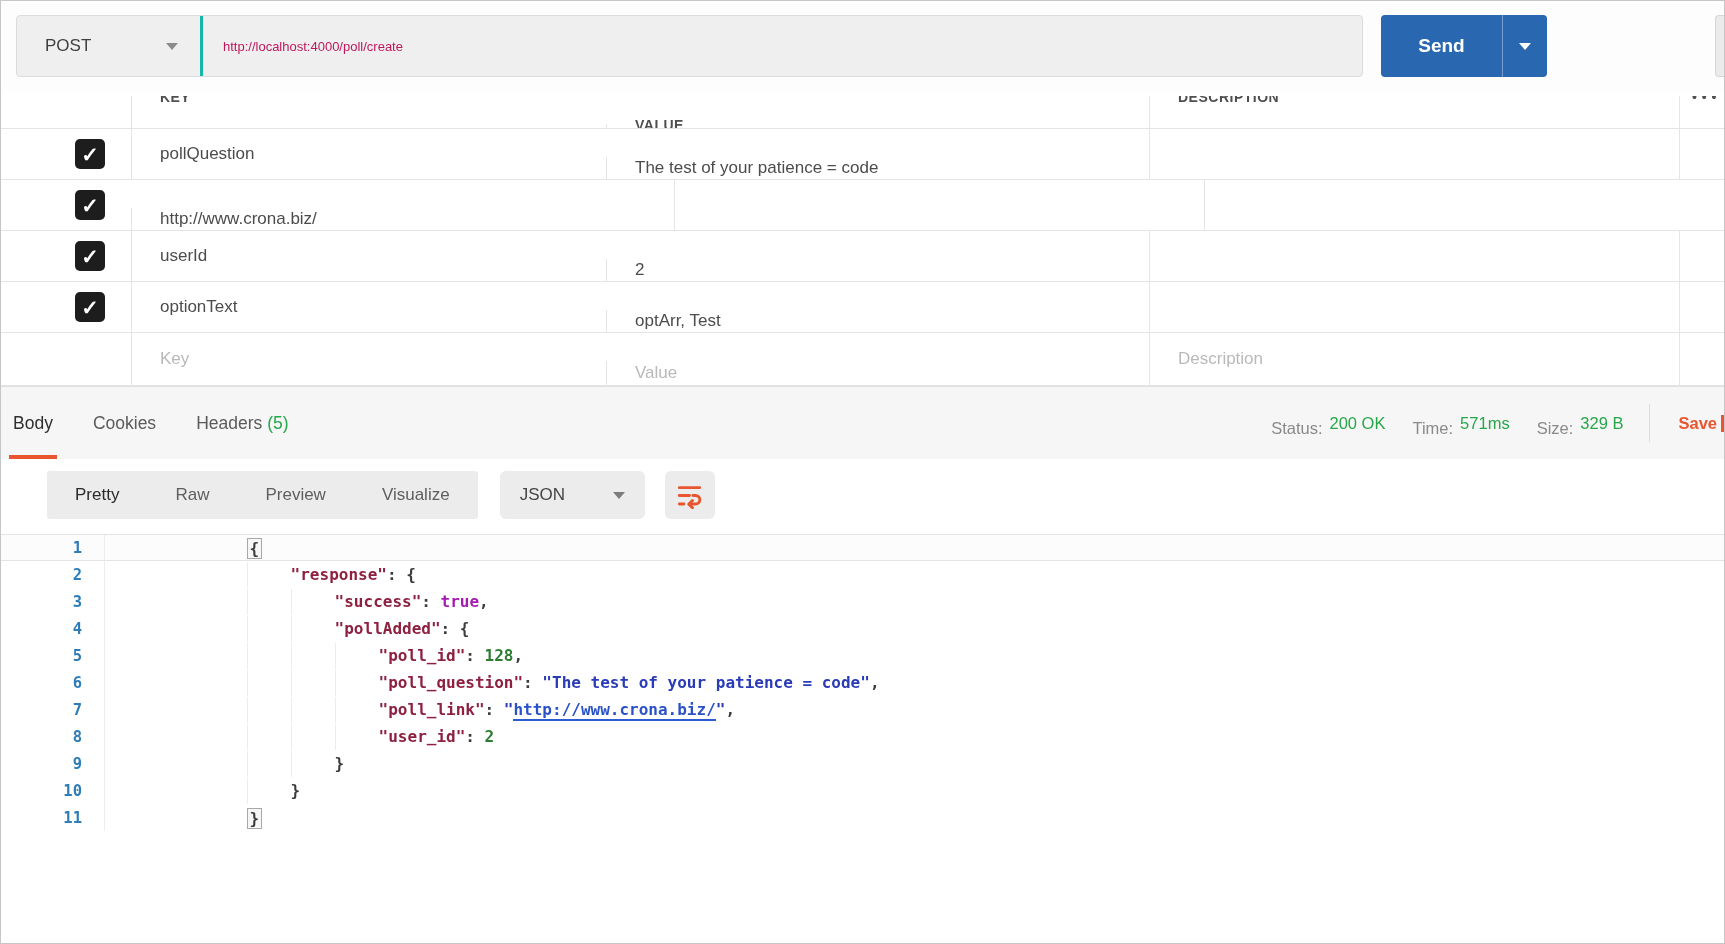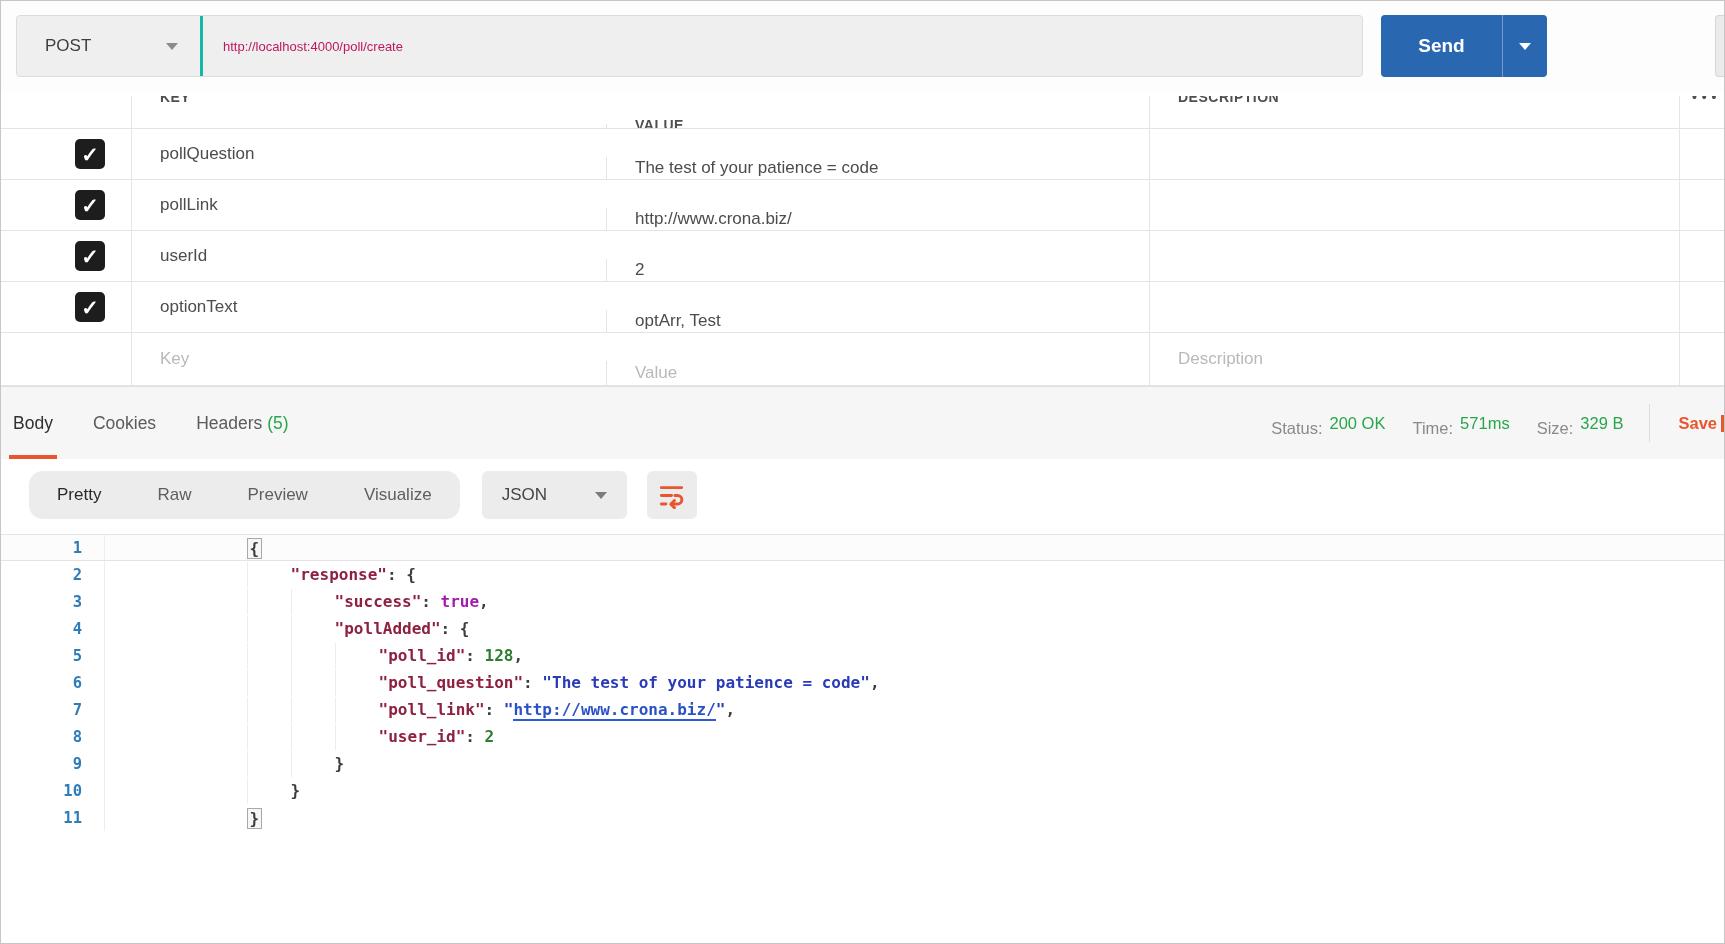--- a/index.html
+++ b/index.html
@@ -74,22 +74,22 @@
   .status-item { display: flex; align-items: center; margin-left: 27px; font-size: 16.5px; }
   .status-label { color: #8a8a8a; margin-right: 7px; margin-top: 10px; }
   .status-value { color: #27a74a; }
   .status-sep { width: 1px; height: 38px; background: #ddd; margin-left: 26px; }
   .save-response { margin-left: 28px; margin-right: 4px; font-size: 16.5px; font-weight: bold; color: #e8552f; cursor: pointer; white-space: nowrap; }
   .save-clip { width: 3px; height: 17px; background: #e8552f; margin-right: 0; }
 
   
   .view-toolbar { position: absolute; left: 0; top: 458px; width: 100%; height: 72px; background: #fff;
     display: flex; align-items: center; }
-  .mode-group { display: flex; align-items: stretch; height: 48px; margin-left: 28px;
-    background: #ececec; border-radius: 14px; overflow: hidden; }
+  .mode-group { display: flex; align-items: stretch; height: 48px; margin-left: 46px;
+    background: #ececec; border-radius: 3px; overflow: hidden; }
   .mode-btn { display: flex; align-items: center; padding: 0 28px; font-size: 17px; color: #5e5e5e; cursor: pointer; }
   .mode-btn[data-active="true"] { color: #2a2a2a; }
   .format-select { display: flex; align-items: center; height: 48px; margin-left: 22px; padding: 0 20px;
     background: #ececec; border-radius: 6px; font-size: 17px; color: #454545; cursor: pointer; gap: 28px; }
   .format-select .caret-down { margin-left: 20px; border-top-color: #7c7c7c; }
   .wrap-button { display: flex; align-items: center; justify-content: center; width: 50px; height: 48px;
     margin-left: 20px; background: #ececec; border-radius: 6px; cursor: pointer; }
 
   
   .editor { position: absolute; left: 0; top: 533px; width: 100%;
@@ -164,21 +164,20 @@
           <div class="pcell c-val">The test of your patience = code</div>
           <div class="pcell c-desc"></div>
           <div class="pcell c-menu"></div>
         </div>
         <div class="prow data">
           <div class="pcell c-check">
             <span class="checkbox">
               <span class="check-glyph">✓</span>
             </span>
           </div>
-          <div class="pcell c-key">pollLink</div>
           <div class="pcell c-val">http://www.crona.biz/</div>
           <div class="pcell c-desc"></div>
           <div class="pcell c-menu"></div>
         </div>
         <div class="prow data">
           <div class="pcell c-check">
             <span class="checkbox">
               <span class="check-glyph">✓</span>
             </span>
           </div>

